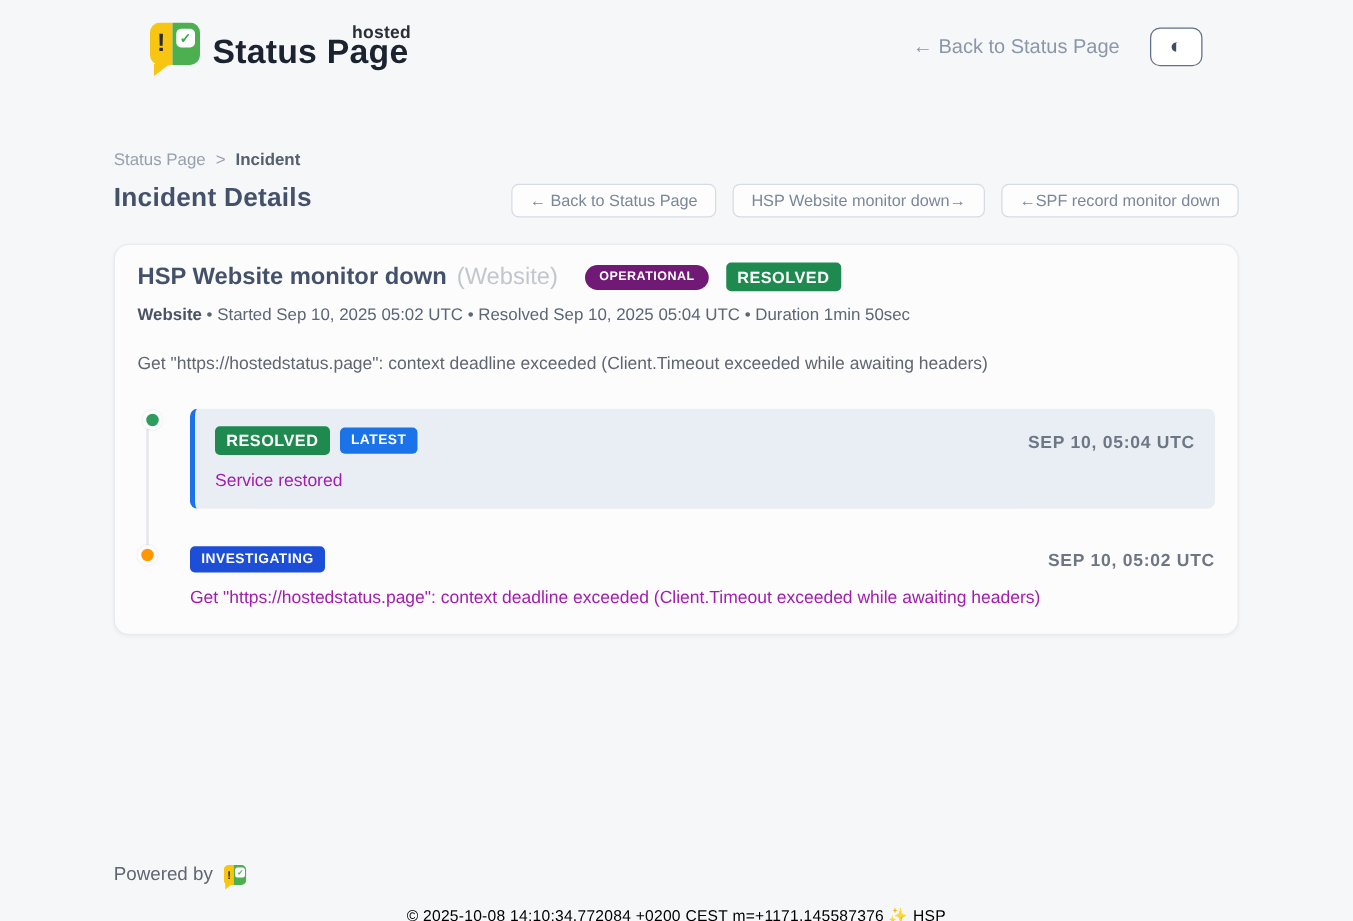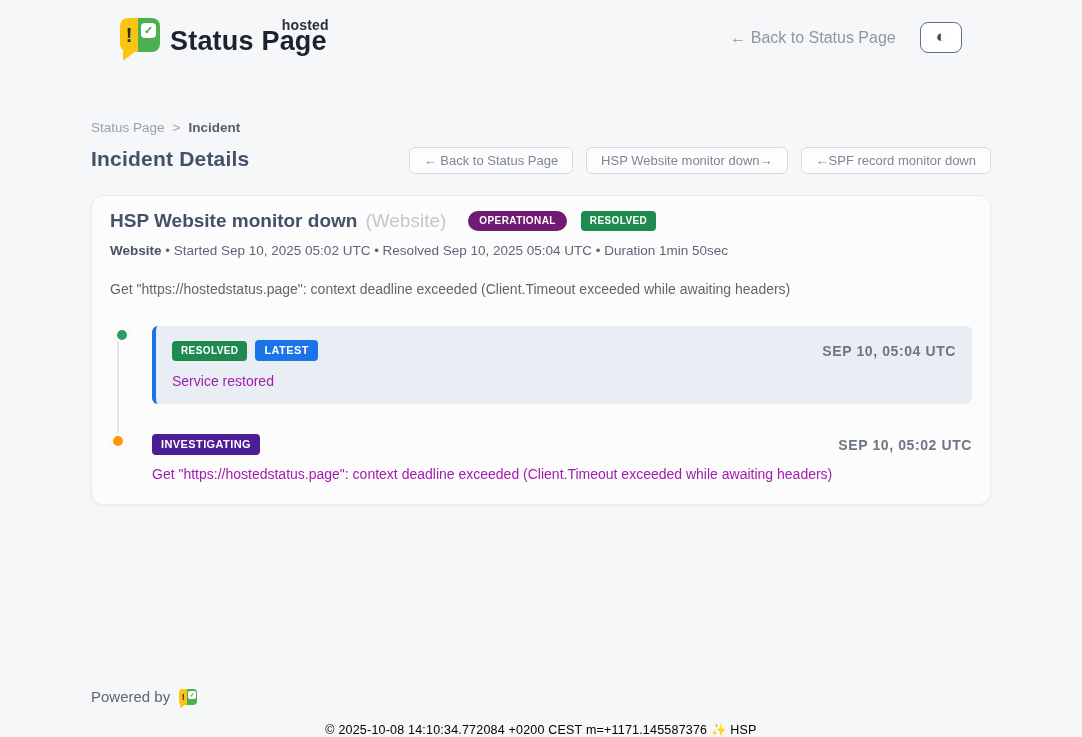--- a/index.html
+++ b/index.html
@@ -116,23 +116,23 @@
   .incident-title { font-size: 19px; font-weight: 700; color: #44516a; }
   .incident-component { font-size: 19px; font-weight: 400; color: #c2c7cf; }
   .badge {
     color: #ffffff; font-weight: 700; letter-spacing: 0.4px;
     display: inline-block; line-height: 1;
   }
   .badge-operational {
     background: #701a75; font-size: 10px;
     padding: 5px 11px; border-radius: 999px; margin-left: 14px;
   }
-  .badge-resolved { background: #1f8a50; font-size: 10px; padding: 5px 9px; border-radius: 4px; }
+  .badge-resolved { background: #1f8a50; font-size: 13px; padding: 5px 9px; border-radius: 4px; }
   .badge-latest { background: #1a73e8; font-size: 11px; padding: 5px 9px; border-radius: 4px; }
-  .badge-investigating { background: #4c1d95; font-size: 11px; padding: 5px 9px; border-radius: 4px; }
+  .badge-investigating { background: #1d4ed8; font-size: 11px; padding: 5px 9px; border-radius: 4px; }
   .card-title-row .badge-resolved { margin-left: 6px; }
 
   .meta-line { margin-top: 11px; font-size: 13.5px; color: #5c6675; }
   .meta-line .meta-component { font-weight: 700; color: #4a5363; }
 
   .description { margin-top: 23px; font-size: 14px; color: #5f6670; }
 
   
   .timeline { position: relative; margin-top: 29px; padding-left: 42px; }
   .tl-line {

